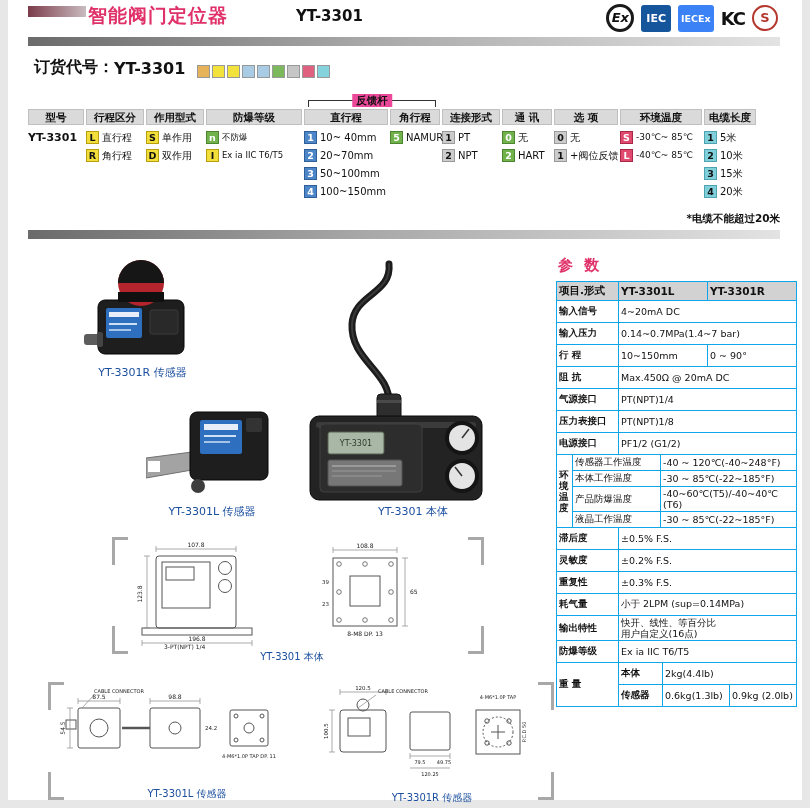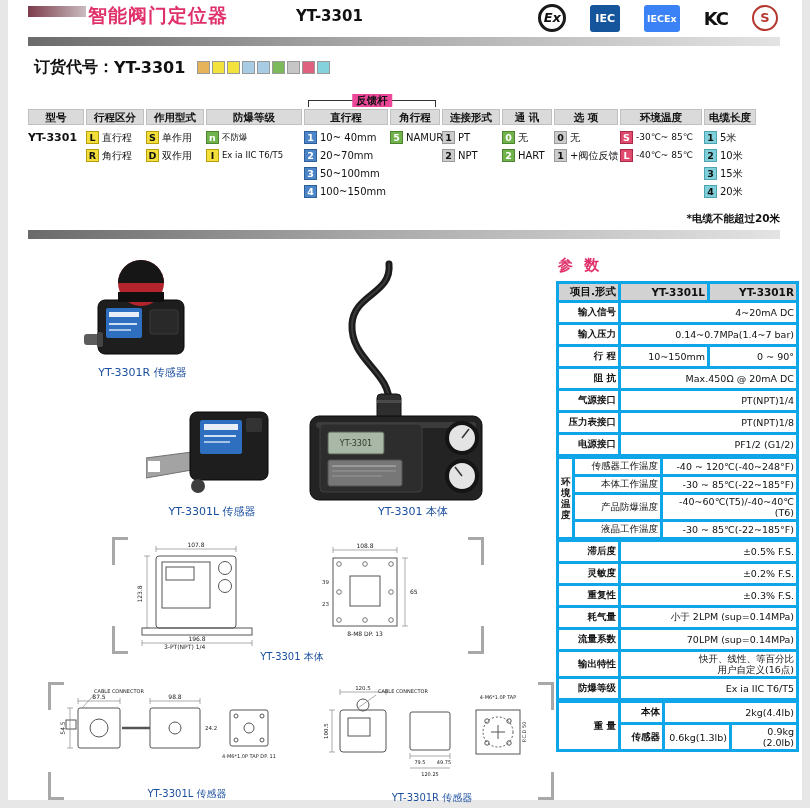--- a/index.html
+++ b/index.html
@@ -3,30 +3,30 @@
 <meta charset="utf-8">
 <style>
   *{box-sizing:border-box;margin:0;padding:0}
   html,body{width:810px;height:808px;overflow:hidden}
   body{background:#e7e7e7;font-family:"DejaVu Sans","Liberation Sans",sans-serif;color:#111;position:relative}
   .sheet{position:absolute;left:8px;top:0;width:794px;height:800px;background:#fff}
   
   .mini-bar{position:absolute;left:28px;top:6px;width:58px;height:11px;background:linear-gradient(90deg,#7c3b4a,#c9bcc0)}
   .title{position:absolute;left:88px;top:3px;font-size:19px;font-weight:bold;color:#e0306a;letter-spacing:1px}
   .model-txt{position:absolute;left:296px;top:7px;font-size:15px;font-weight:bold;color:#111}
-  .logos{position:absolute;right:32px;top:4px;display:flex;gap:24px;align-items:center}
+  .logos{position:absolute;right:32px;top:4px;display:flex;gap:7px;align-items:center}
   .logo-ex{width:28px;height:28px;border:3px solid #1a1a1a;border-radius:50%;text-align:center;line-height:22px;font-weight:bold;font-style:italic;font-size:13px}
   .logo-iec{background:#15559c;color:#fff;font-weight:bold;font-size:11px;padding:7px 5px;border-radius:3px}
   .logo-iecex{background:#3b82f6;color:#fff;font-weight:bold;font-size:9.5px;padding:8px 3px;border-radius:3px}
   .logo-kc{font-weight:bold;font-size:18px;letter-spacing:-1px;color:#111}
   .logo-s{width:26px;height:26px;border:2px solid #b5382e;border-radius:50%;color:#b5382e;text-align:center;line-height:22px;font-weight:bold;font-size:13px}
   .bar{position:absolute;left:28px;width:752px;height:9px;background:linear-gradient(90deg,#6b6b6b,#a8a8a8 45%,#e3e3e3)}
   .bar1{top:37px}.bar2{top:230px}
   
-  .order-heading{position:absolute;left:34px;top:57px;display:flex;align-items:center}
+  .order-heading{position:absolute;left:34px;top:57px;display:flex;align-items:flex-end}
   .oh-label,.oh-code{font-size:16px;font-weight:bold}
   .swatches{display:inline-flex;gap:2px;margin-left:12px}
   .swatch{width:13px;height:13px;border:1px solid #999;display:inline-block}
   .order-row{position:absolute;left:28px;top:94px;display:flex;gap:2px;align-items:flex-start}
   .ocol{margin-top:15px}
   .ogroup{position:relative;padding-top:15px}
   .ogroup .ocol{margin-top:0}
   .ogroup-cols{display:flex;gap:2px}
   .ogroup-bracket{position:absolute;top:6px;left:4px;right:4px;height:7px;border:1px solid #333;border-bottom:none}
   .ogroup-label{position:absolute;top:0;left:50%;transform:translateX(-50%);background:#ec4899;padding:0 4px;font-size:10.5px;font-weight:bold;line-height:13px;white-space:nowrap;z-index:1}
@@ -54,21 +54,21 @@
   .photo-b{left:292px;top:252px}
   .caption{position:absolute;color:#1a4e9e;font-weight:normal;font-size:11px;text-align:center}
   .cap-photo-r{left:70px;top:365px;width:145px}
   .cap-photo-l{left:142px;top:504px;width:140px}
   .cap-photo-b{left:338px;top:504px;width:150px}
   
   .params-title{position:absolute;left:558px;top:256px;font-size:15px;font-weight:bold;color:#e0306a;letter-spacing:3px}
   .params-wrap{position:absolute;left:556px;top:281px;width:240px}
   .ptab{border-collapse:collapse;table-layout:fixed;width:240px;background:#fff}
   .ptab+.ptab{margin-top:-1px}
-  .ptab td{border:3px solid #0ea5e9;text-align:right;font-size:9.5px;height:22px;padding:1px 2px;overflow:hidden}
+  .ptab td{border:1px solid #0ea5e9;text-align:left;font-size:9.5px;height:22px;padding:1px 2px;overflow:hidden}
   .phead td{background:#d2d2d2;font-weight:bold;font-size:10.5px;height:19px}
   .plabel{font-weight:bold;font-size:10.5px}
   .env td{height:15px}
   .envname,.envval{font-size:8.5px}
   .vlabel{font-size:9.5px;font-weight:bold;line-height:11px;word-break:break-all;padding:0 2px}
   .wname{font-size:9.5px;font-weight:bold}
   .pre{white-space:pre-line;font-size:8.5px;line-height:11px;height:26px}
   
   .dwg-a{position:absolute;left:128px;top:540px}
   .dwg-b{position:absolute;left:58px;top:684px}
@@ -397,24 +397,20 @@
       </tr>
       <tr>
         <td class="plabel">重复性</td>
         <td>±0.3% F.S.</td>
       </tr>
       <tr>
         <td class="plabel">耗气量</td>
         <td>小于 2LPM (sup=0.14MPa)</td>
       </tr>
       <tr>
-        <td class="plabel">流量系数</td>
-        <td>70LPM (sup=0.14MPa)</td>
-      </tr>
-      <tr>
         <td class="plabel">输出特性</td>
         <td class="pre">快开、线性、等百分比
 用户自定义(16点)</td>
       </tr>
       <tr>
         <td class="plabel">防爆等级</td>
         <td>Ex ia IIC T6/T5</td>
       </tr>
     </tbody>
   </table>

